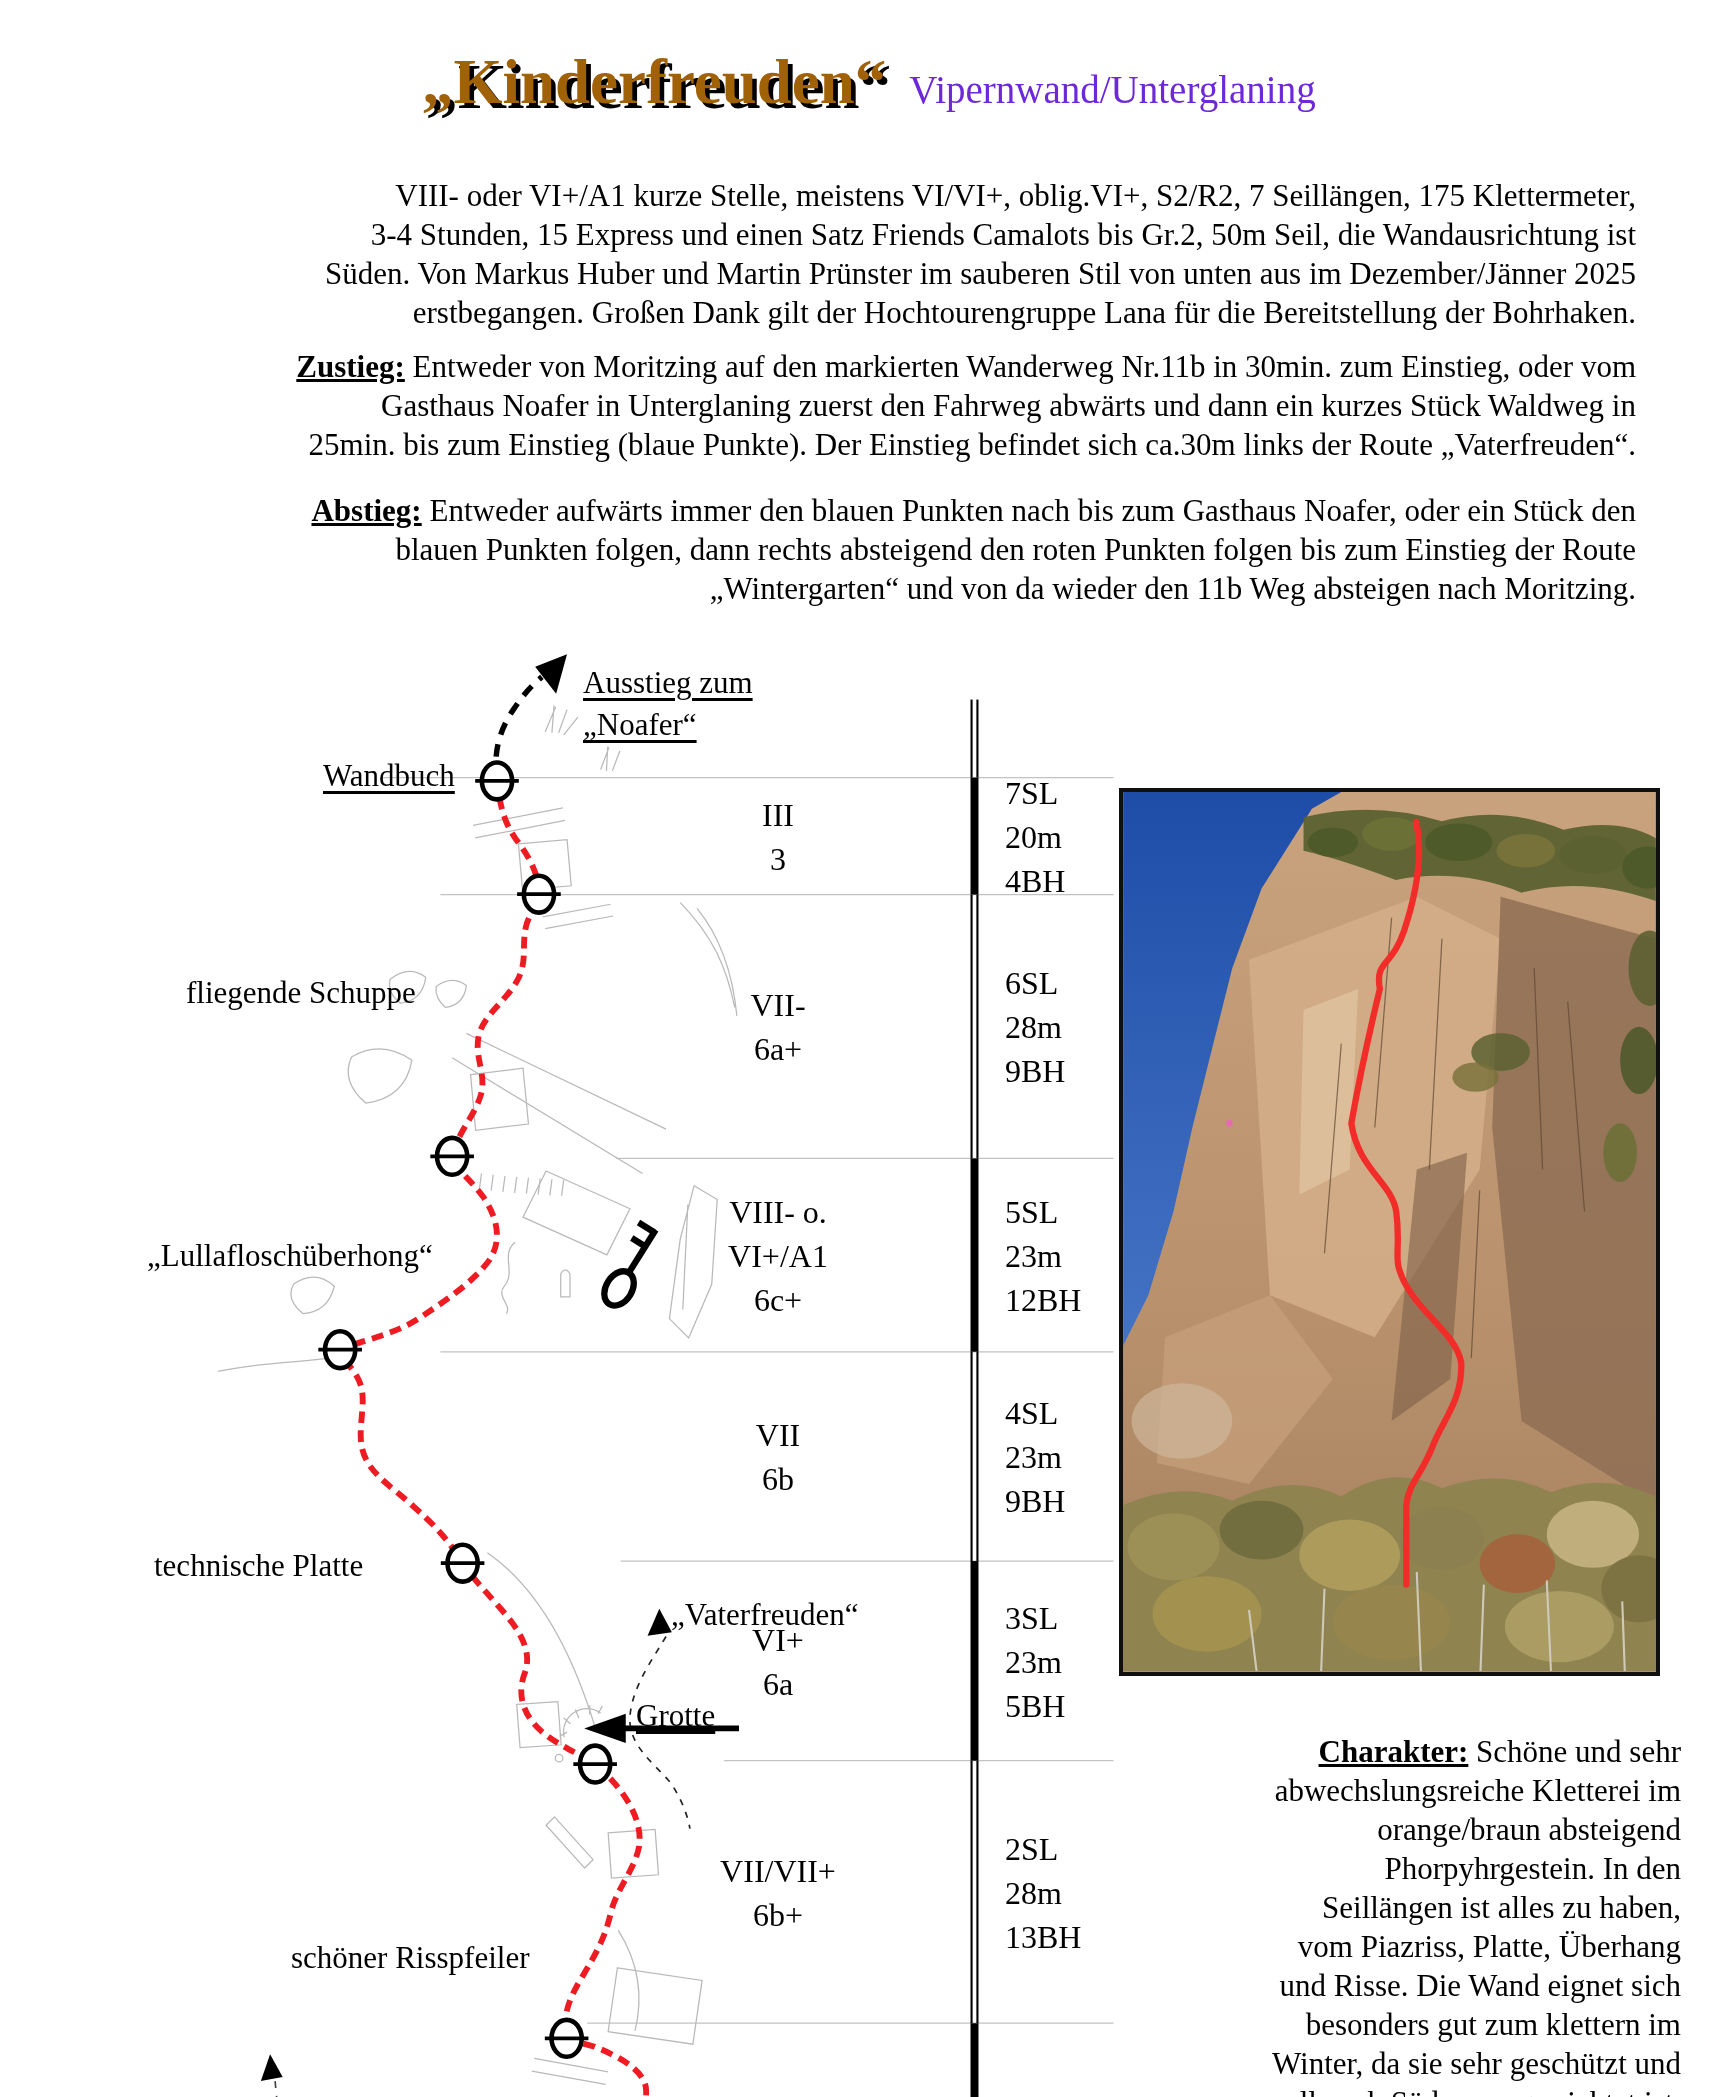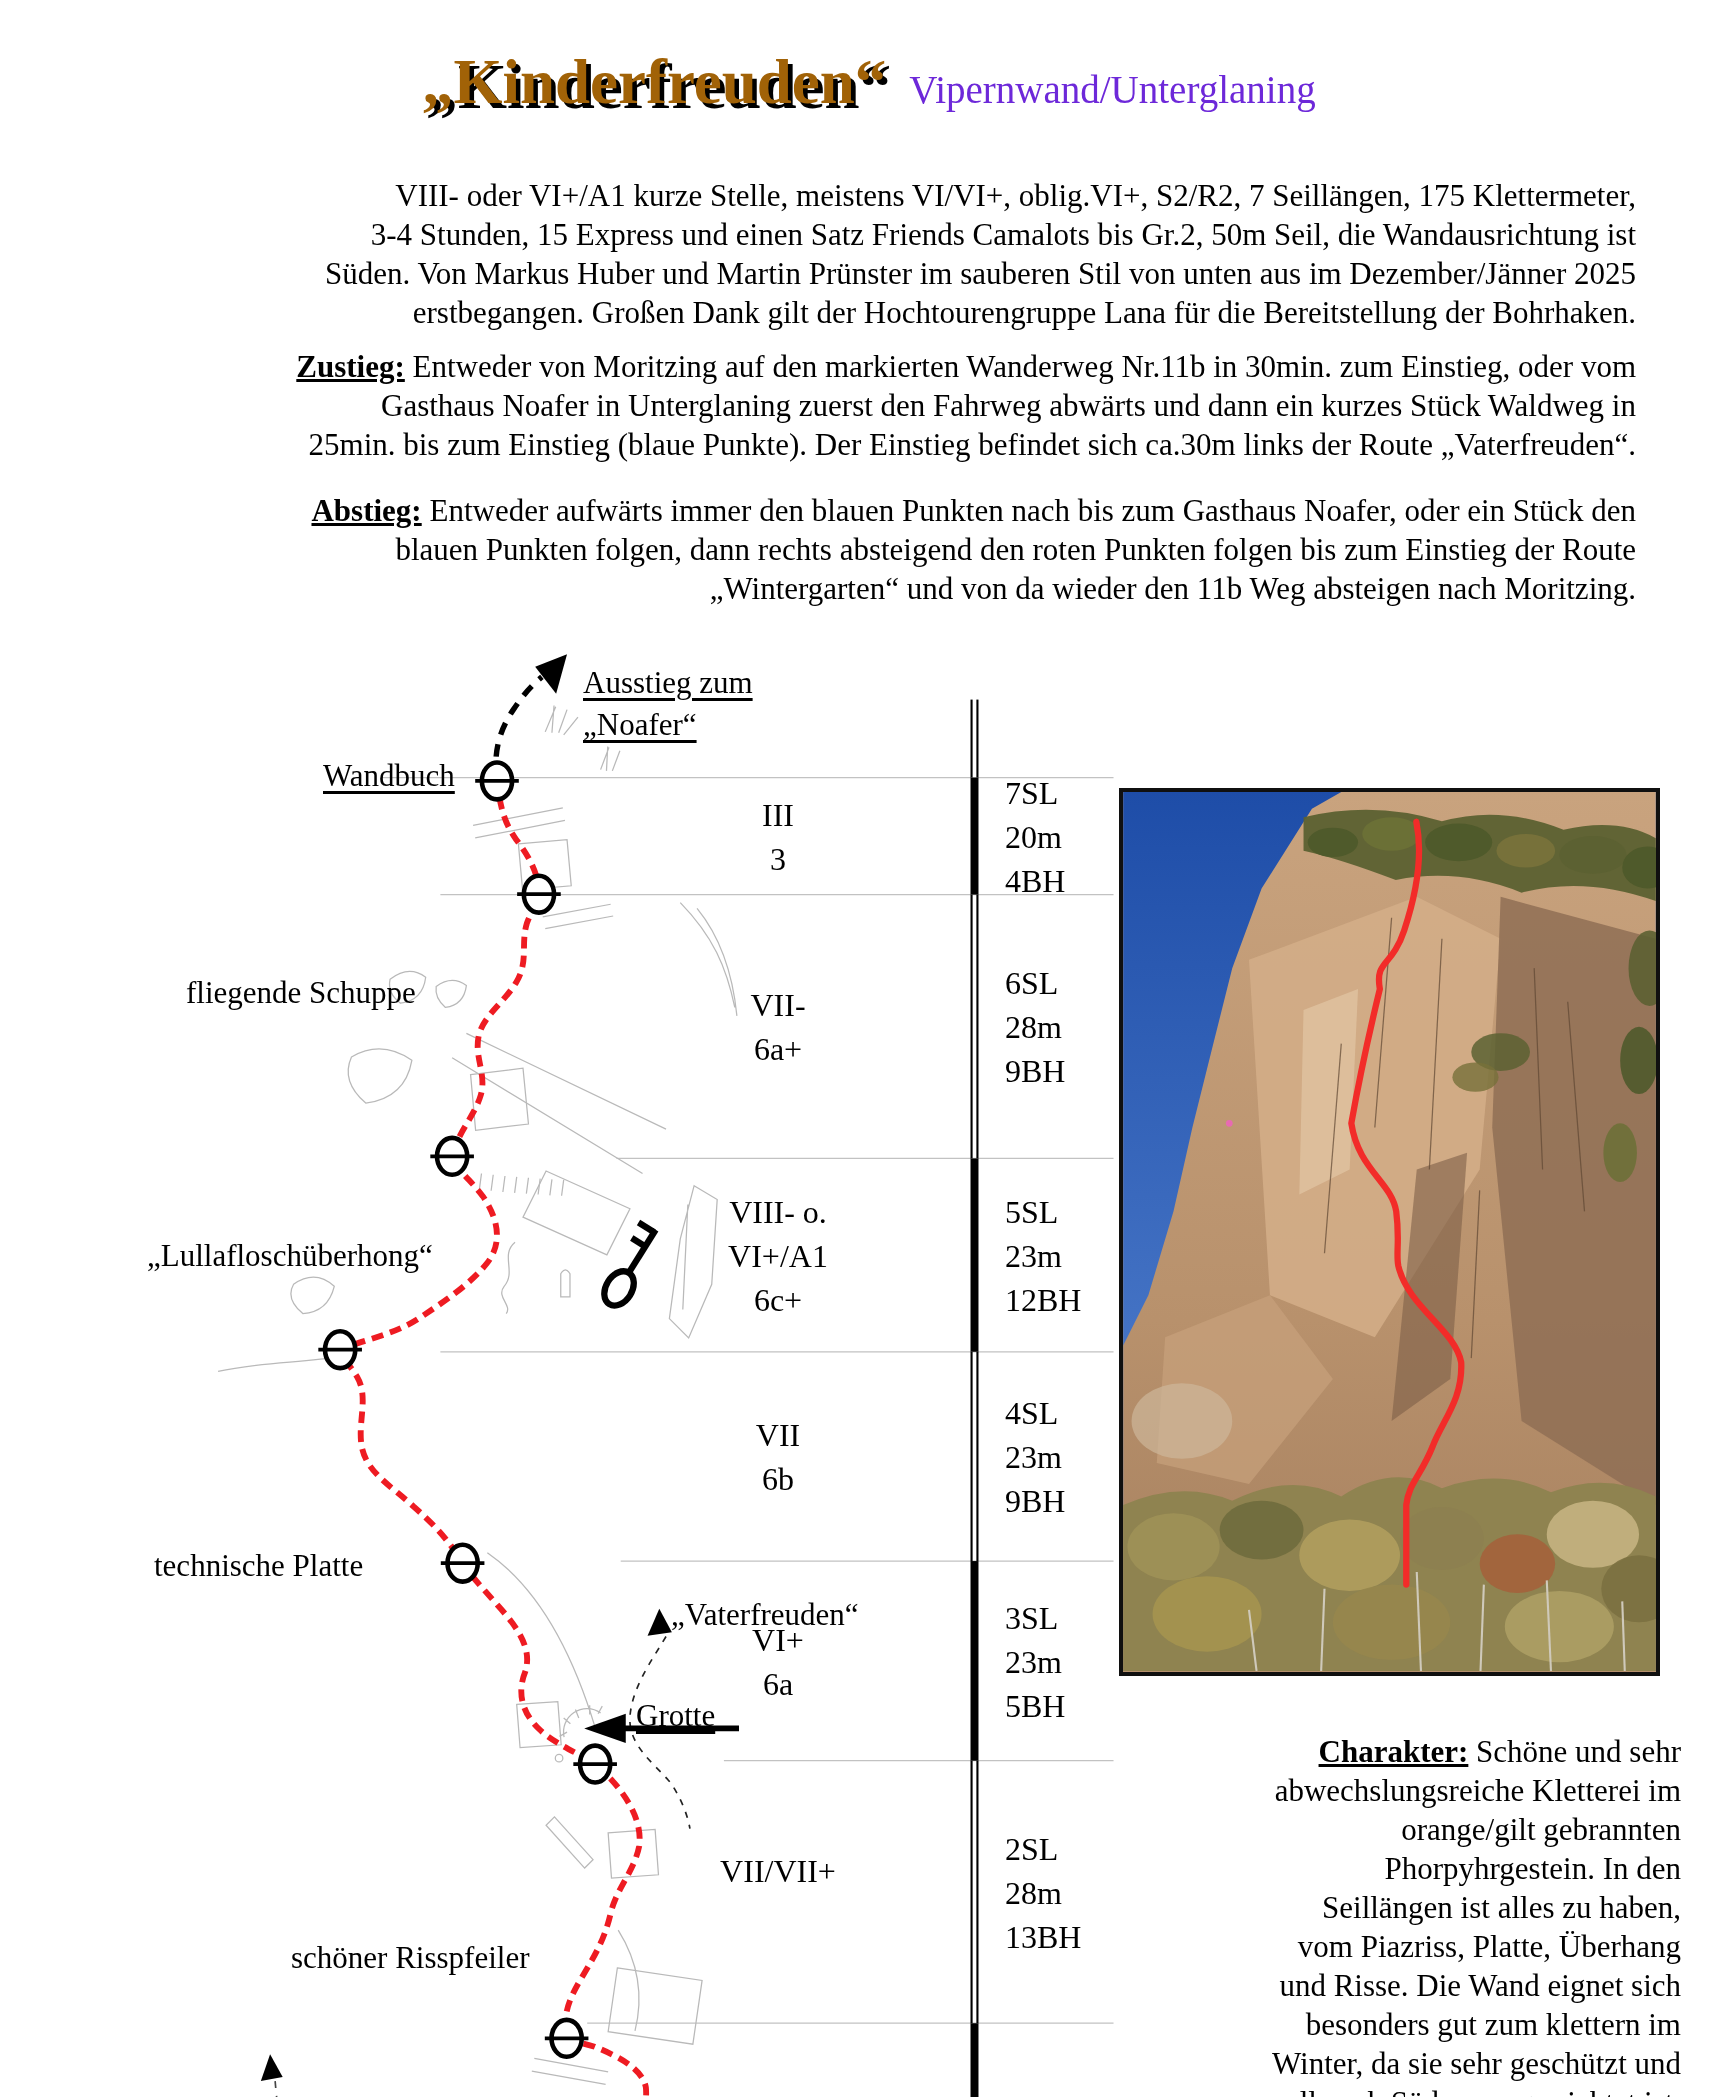--- a/index.html
+++ b/index.html
@@ -222,20 +222,21 @@
   <div class="abs grade" style="left:610px;top:1413px;">
     <div>VII</div>
       <div>6b</div>
   </div>
   <div class="abs grade" style="left:610px;top:1618px;">
     <div>VI+</div>
       <div>6a</div>
   </div>
   <div class="abs grade" style="left:610px;top:1849px;">
     <div>VII/VII+</div>
+      <div>6b+</div>
   </div>
 
   <div class="abs sl" style="left:1005px;top:771px;">
     <div>7SL</div>
       <div>20m</div>
       <div>4BH</div>
   </div>
   <div class="abs sl" style="left:1005px;top:961px;">
     <div>6SL</div>
       <div>28m</div>
@@ -331,21 +332,21 @@
       </g>
       <path d="M699,71 C715,150 700,240 670,330 C640,420 600,400 612,470 C590,560 560,700 544,790
            C560,900 640,930 651,1000 C660,1070 650,1100 656,1130 C680,1230 790,1280 806,1360
            C810,1450 760,1500 738,1560 C710,1630 680,1650 675,1700 L675,1890" fill="none" stroke="#f22c29" stroke-width="15" stroke-linecap="round" stroke-linejoin="round"></path>
     </svg>
   </div>
 
   <div class="charakter para">
     <div class="line"><span class="lead">Charakter:</span> <span>Schöne und sehr</span></div>
     <div class="line">abwechslungsreiche Kletterei im</div>
-    <div class="line">orange/gilt gebrannten</div>
+    <div class="line">orange/braun absteigend</div>
     <div class="line">Phorpyhrgestein. In den</div>
     <div class="line">Seillängen ist alles zu haben,</div>
     <div class="line">vom Piazriss, Platte, Überhang</div>
     <div class="line">und Risse. Die Wand eignet sich</div>
     <div class="line">besonders gut zum klettern im</div>
     <div class="line">Winter, da sie sehr geschützt und</div>
     <div class="line">voll nach Süden ausgerrichtet ist.</div>
   </div>
 
 </div>

